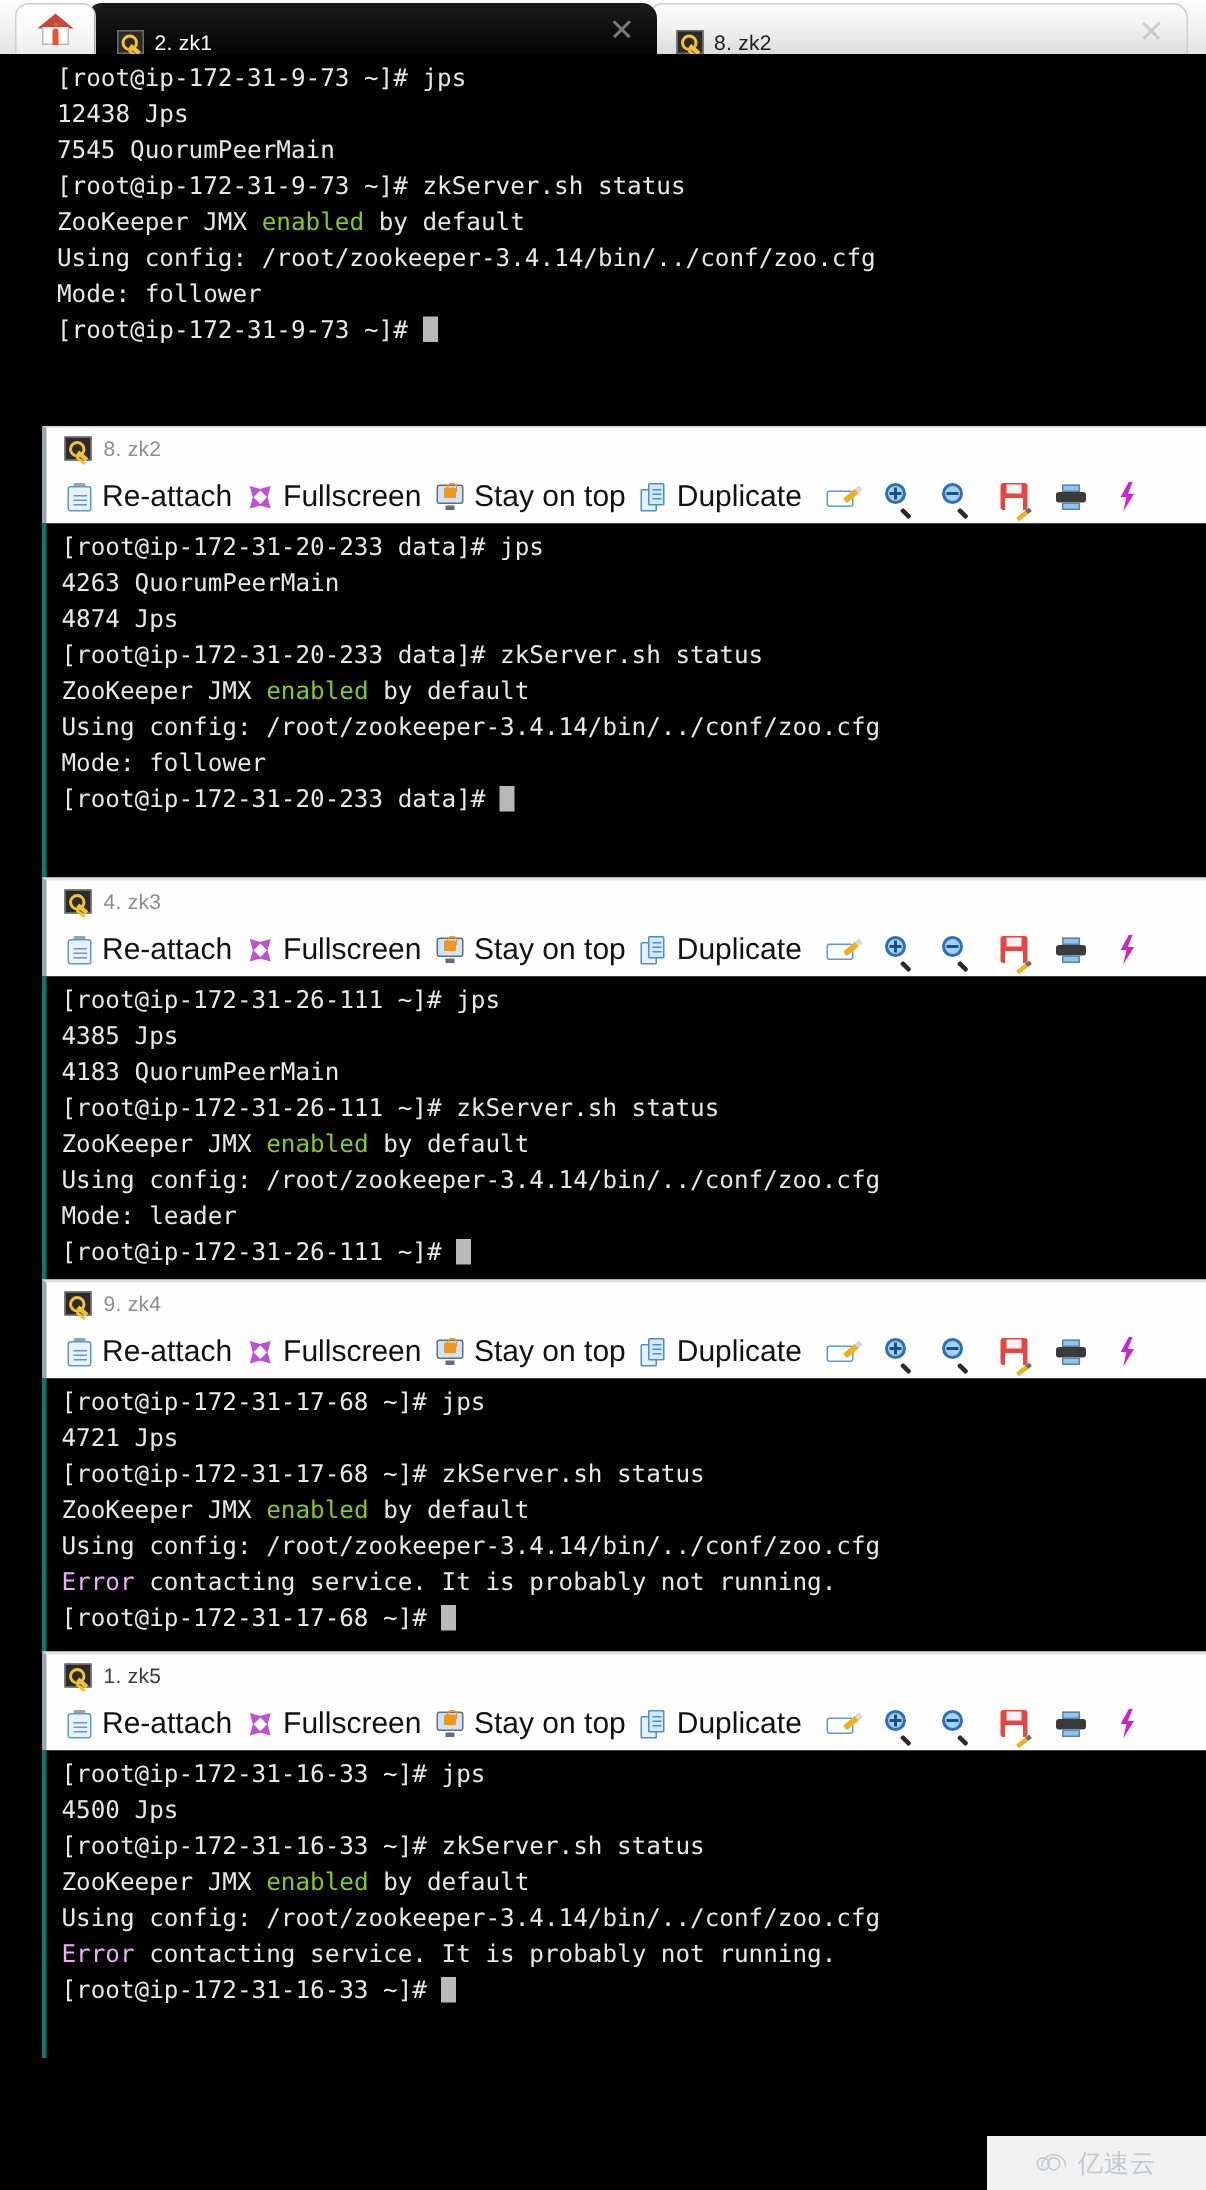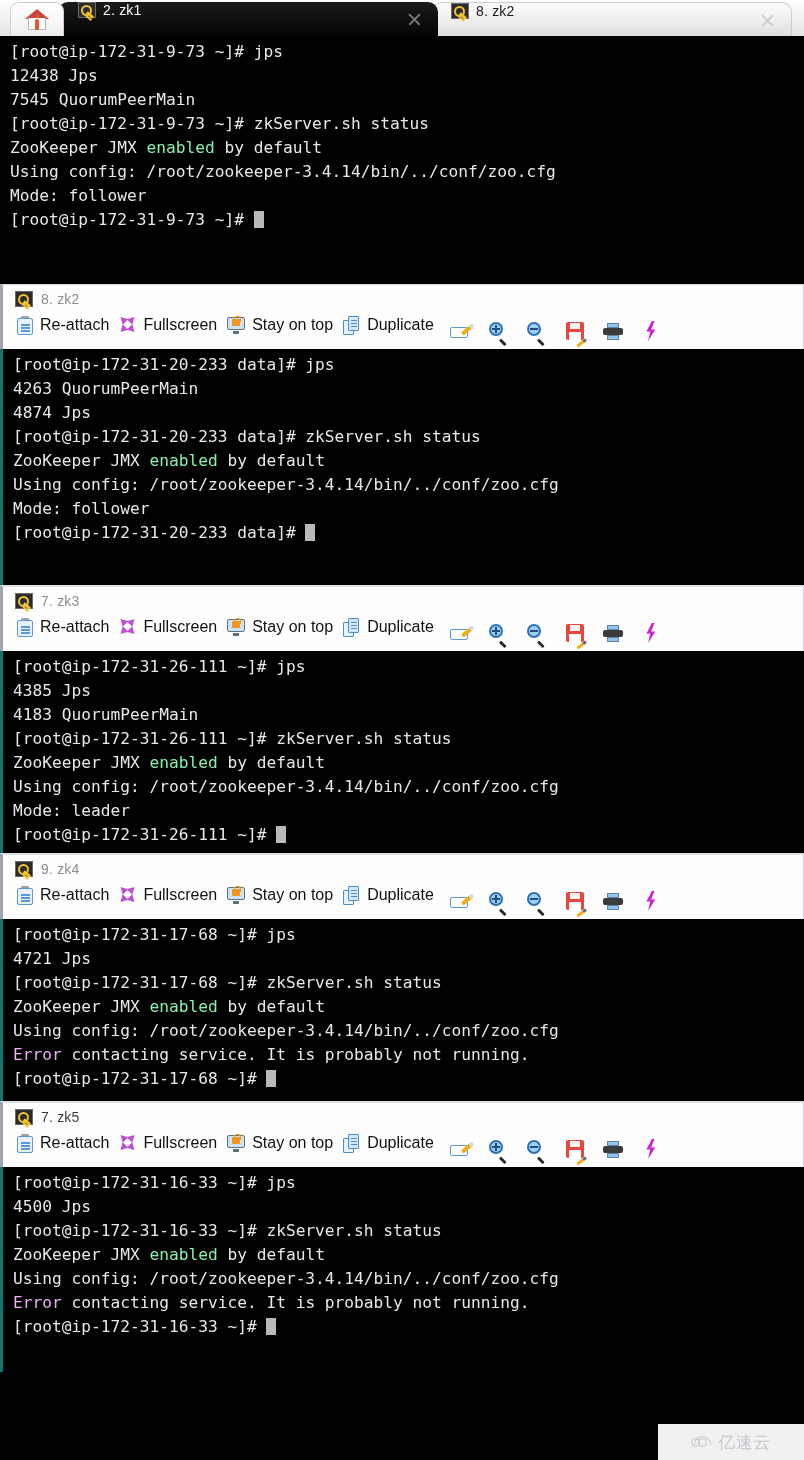--- a/index.html
+++ b/index.html
@@ -70,21 +70,21 @@
   .house-icon .dot {
     position: absolute; left: 10.5px; top: 6px;
     width: 3px; height: 3px; border-radius: 50%;
     background: #e8562e;
   }
 
   .tab {
     position: relative;
     height: 34px;
     display: flex;
-    align-items: flex-start;
+    align-items: flex-end;
     padding: 0 0 0 14px;
     margin-left: -6px;
     border-radius: 10px 10px 0 0;
     font-size: 14px;
     white-space: nowrap;
     margin-top: 10px;
   }
 
   .tab.active {
     background: linear-gradient(to bottom, #1b1b1b 0%, #0e0e0e 55%, #050505 100%);
@@ -146,21 +146,21 @@
     left: 0; top: 7px;
     width: 15px; height: 1.6px;
     background: currentColor;
   }
   .tab-close::before { transform: rotate(45deg); }
   .tab-close::after  { transform: rotate(-45deg); }
   .tab.active .tab-close { color: #cfcfcf; }
   .tab.inactive .tab-close { color: #b0b0b0; }
 
   
-  .panels { position: relative; width: 728px; }
+  .panels { position: relative; width: 728px; padding-left: 28px; }
 
   .panel { position: relative; width: 804px; background: #000; }
 
   .panel-chrome {
     background: #fefefe;
     border-left: 3px solid #9fa6ad;
     border-top: 1px solid #cfd3d7;
     border-right: 1px solid #cfd3d7;
     padding: 0;
   }
@@ -185,24 +185,24 @@
     align-items: center;
     height: 36px;
     padding-left: 12px;
     gap: 0;
     overflow: hidden;
     white-space: nowrap;
   }
 
   .tb-item {
     display: flex;
-    align-items: flex-start;
+    align-items: center;
     height: 30px;
     padding: 0 8px 0 2px;
-    font-size: 16px;
+    font-size: 20px;
     color: #111;
     flex: 0 0 auto;
   }
   .tb-item .tb-label { margin-left: 7px; }
 
   .tb-icon-btn {
     display: flex;
     align-items: center;
     justify-content: center;
     width: 38px; height: 30px;
@@ -366,21 +366,21 @@
     font-size: 16.2px;
     line-height: 24px;
     padding: 4px 0 4px 10px;
     white-space: pre;
     overflow: hidden;
     position: relative;
   }
   .term.bordered {
     border-left: 3px solid #0f766e;
   }
-  .term .g { color: #86efac; }
+  .term .g { color: #84cc16; }
   .term .r { color: #f0abfc; }
   .cursor {
     display: inline-block;
     width: 10px; height: 17px;
     background: #b9b9b9;
     vertical-align: -3px;
   }
 
   
   .watermark {
@@ -531,21 +531,21 @@
           </div>
         </div>
       </div>
       <div class="term bordered" style="height:236px;"><div><span>[root@ip-172-31-20-233 data]# jps</span></div><div><span>4263 QuorumPeerMain</span></div><div><span>4874 Jps</span></div><div><span>[root@ip-172-31-20-233 data]# zkServer.sh status</span></div><div><span>ZooKeeper JMX </span><span class="g">enabled</span><span> by default</span></div><div><span>Using config: /root/zookeeper-3.4.14/bin/../conf/zoo.cfg</span></div><div><span>Mode: follower</span></div><div><span>[root@ip-172-31-20-233 data]# </span><span class="cursor"></span></div></div>
     </div>
 
     <div class="panel">
       <div class="panel-chrome topgap">
         <div class="panel-title">
           <span class="key-icon"></span>
-          <span class="panel-title-text">7. zk3</span>
+          <span class="panel-title-text">4. zk3</span>
         </div>
         <div class="toolbar">
           <div class="tb-item">
             <span class="ic ic-clip">
                 <span class="clipTop"></span>
                 <span class="pad"></span>
               </span>
             <span class="tb-label">Re-attach</span>
           </div>
           <div class="tb-item">
@@ -699,21 +699,21 @@
           </div>
         </div>
       </div>
       <div class="term bordered" style="height:182px;"><div><span>[root@ip-172-31-17-68 ~]# jps</span></div><div><span>4721 Jps</span></div><div><span>[root@ip-172-31-17-68 ~]# zkServer.sh status</span></div><div><span>ZooKeeper JMX </span><span class="g">enabled</span><span> by default</span></div><div><span>Using config: /root/zookeeper-3.4.14/bin/../conf/zoo.cfg</span></div><div><span class="r">Error</span><span> contacting service. It is probably not running.</span></div><div><span>[root@ip-172-31-17-68 ~]# </span><span class="cursor"></span></div></div>
     </div>
 
     <div class="panel">
       <div class="panel-chrome topgap">
         <div class="panel-title">
           <span class="key-icon"></span>
-          <span class="panel-title-text strong">7. zk5</span>
+          <span class="panel-title-text strong">1. zk5</span>
         </div>
         <div class="toolbar">
           <div class="tb-item">
             <span class="ic ic-clip">
                 <span class="clipTop"></span>
                 <span class="pad"></span>
               </span>
             <span class="tb-label">Re-attach</span>
           </div>
           <div class="tb-item">

